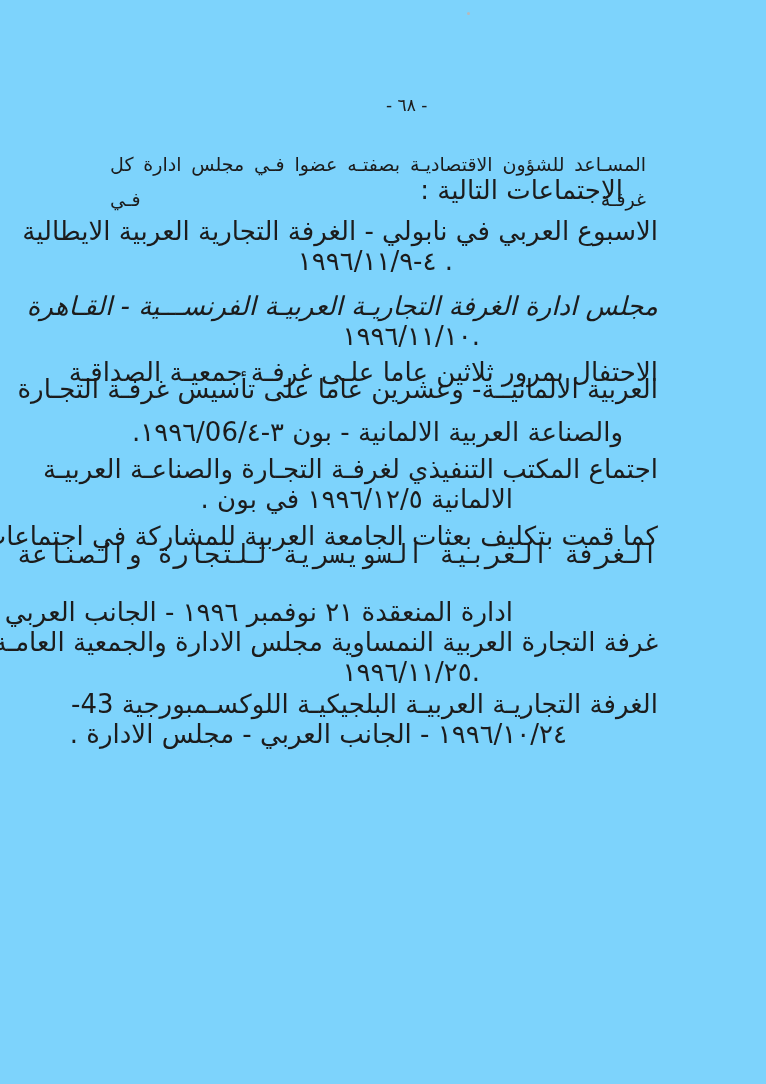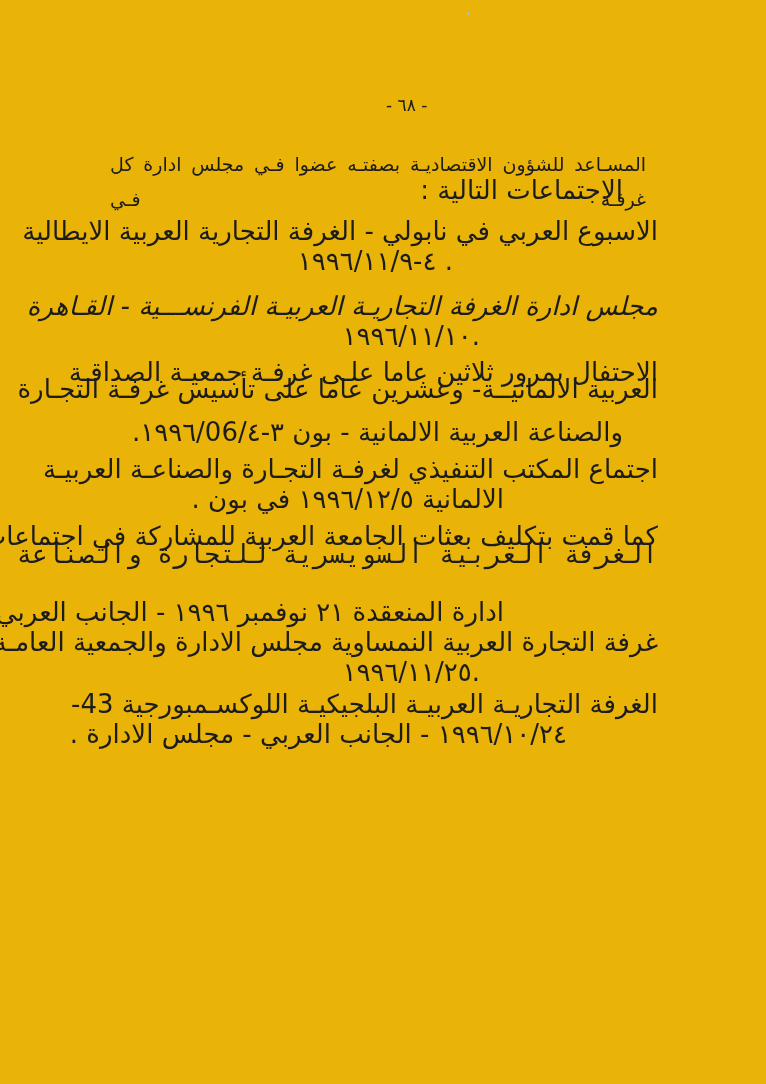--- a/index.html
+++ b/index.html
@@ -6,42 +6,42 @@
   body {
     width: 766px; height: 1084px;
     background: #ffffff;
     font-family: "DejaVu Sans", sans-serif;
     color: #1c1c1c;
     position: relative;
     overflow: hidden;
   }
   .page {
     position: absolute; inset: 0;
-    background: #eab308;
+    background: #7dd3fc;
   }
   .speck {
     position: absolute; left: 467px; top: 12px;
     width: 3px; height: 3px; border-radius: 50%;
     background: #b9b9b9;
   }
   .pagenum {
     position: absolute; top: 95px; left: 386px;
     font-size: 17px; letter-spacing: 2px;
     direction: rtl; white-space: nowrap;
   }
   .line {
     position: absolute;
     direction: rtl; unicode-bidi: plaintext;
     text-align: right; white-space: nowrap;
     font-size: 26px; line-height: 27px;
   }
   .r0   { right: 108px; }
   .r35  { right: 143px; }
   .r95  { right: 199px; }
-  .r145 { right: 262px; text-align: right; }
+  .r145 { right: 253px; text-align: right; }
   .r178 { right: 286px; }
   .r205 { right: 313px; }
   .justify-line {
     position: absolute;
     left: 110px; right: 120px;
     direction: rtl; white-space: normal;
     text-align: justify; text-align-last: justify;
     font-size: 19px; line-height: 35px;
   }
   

